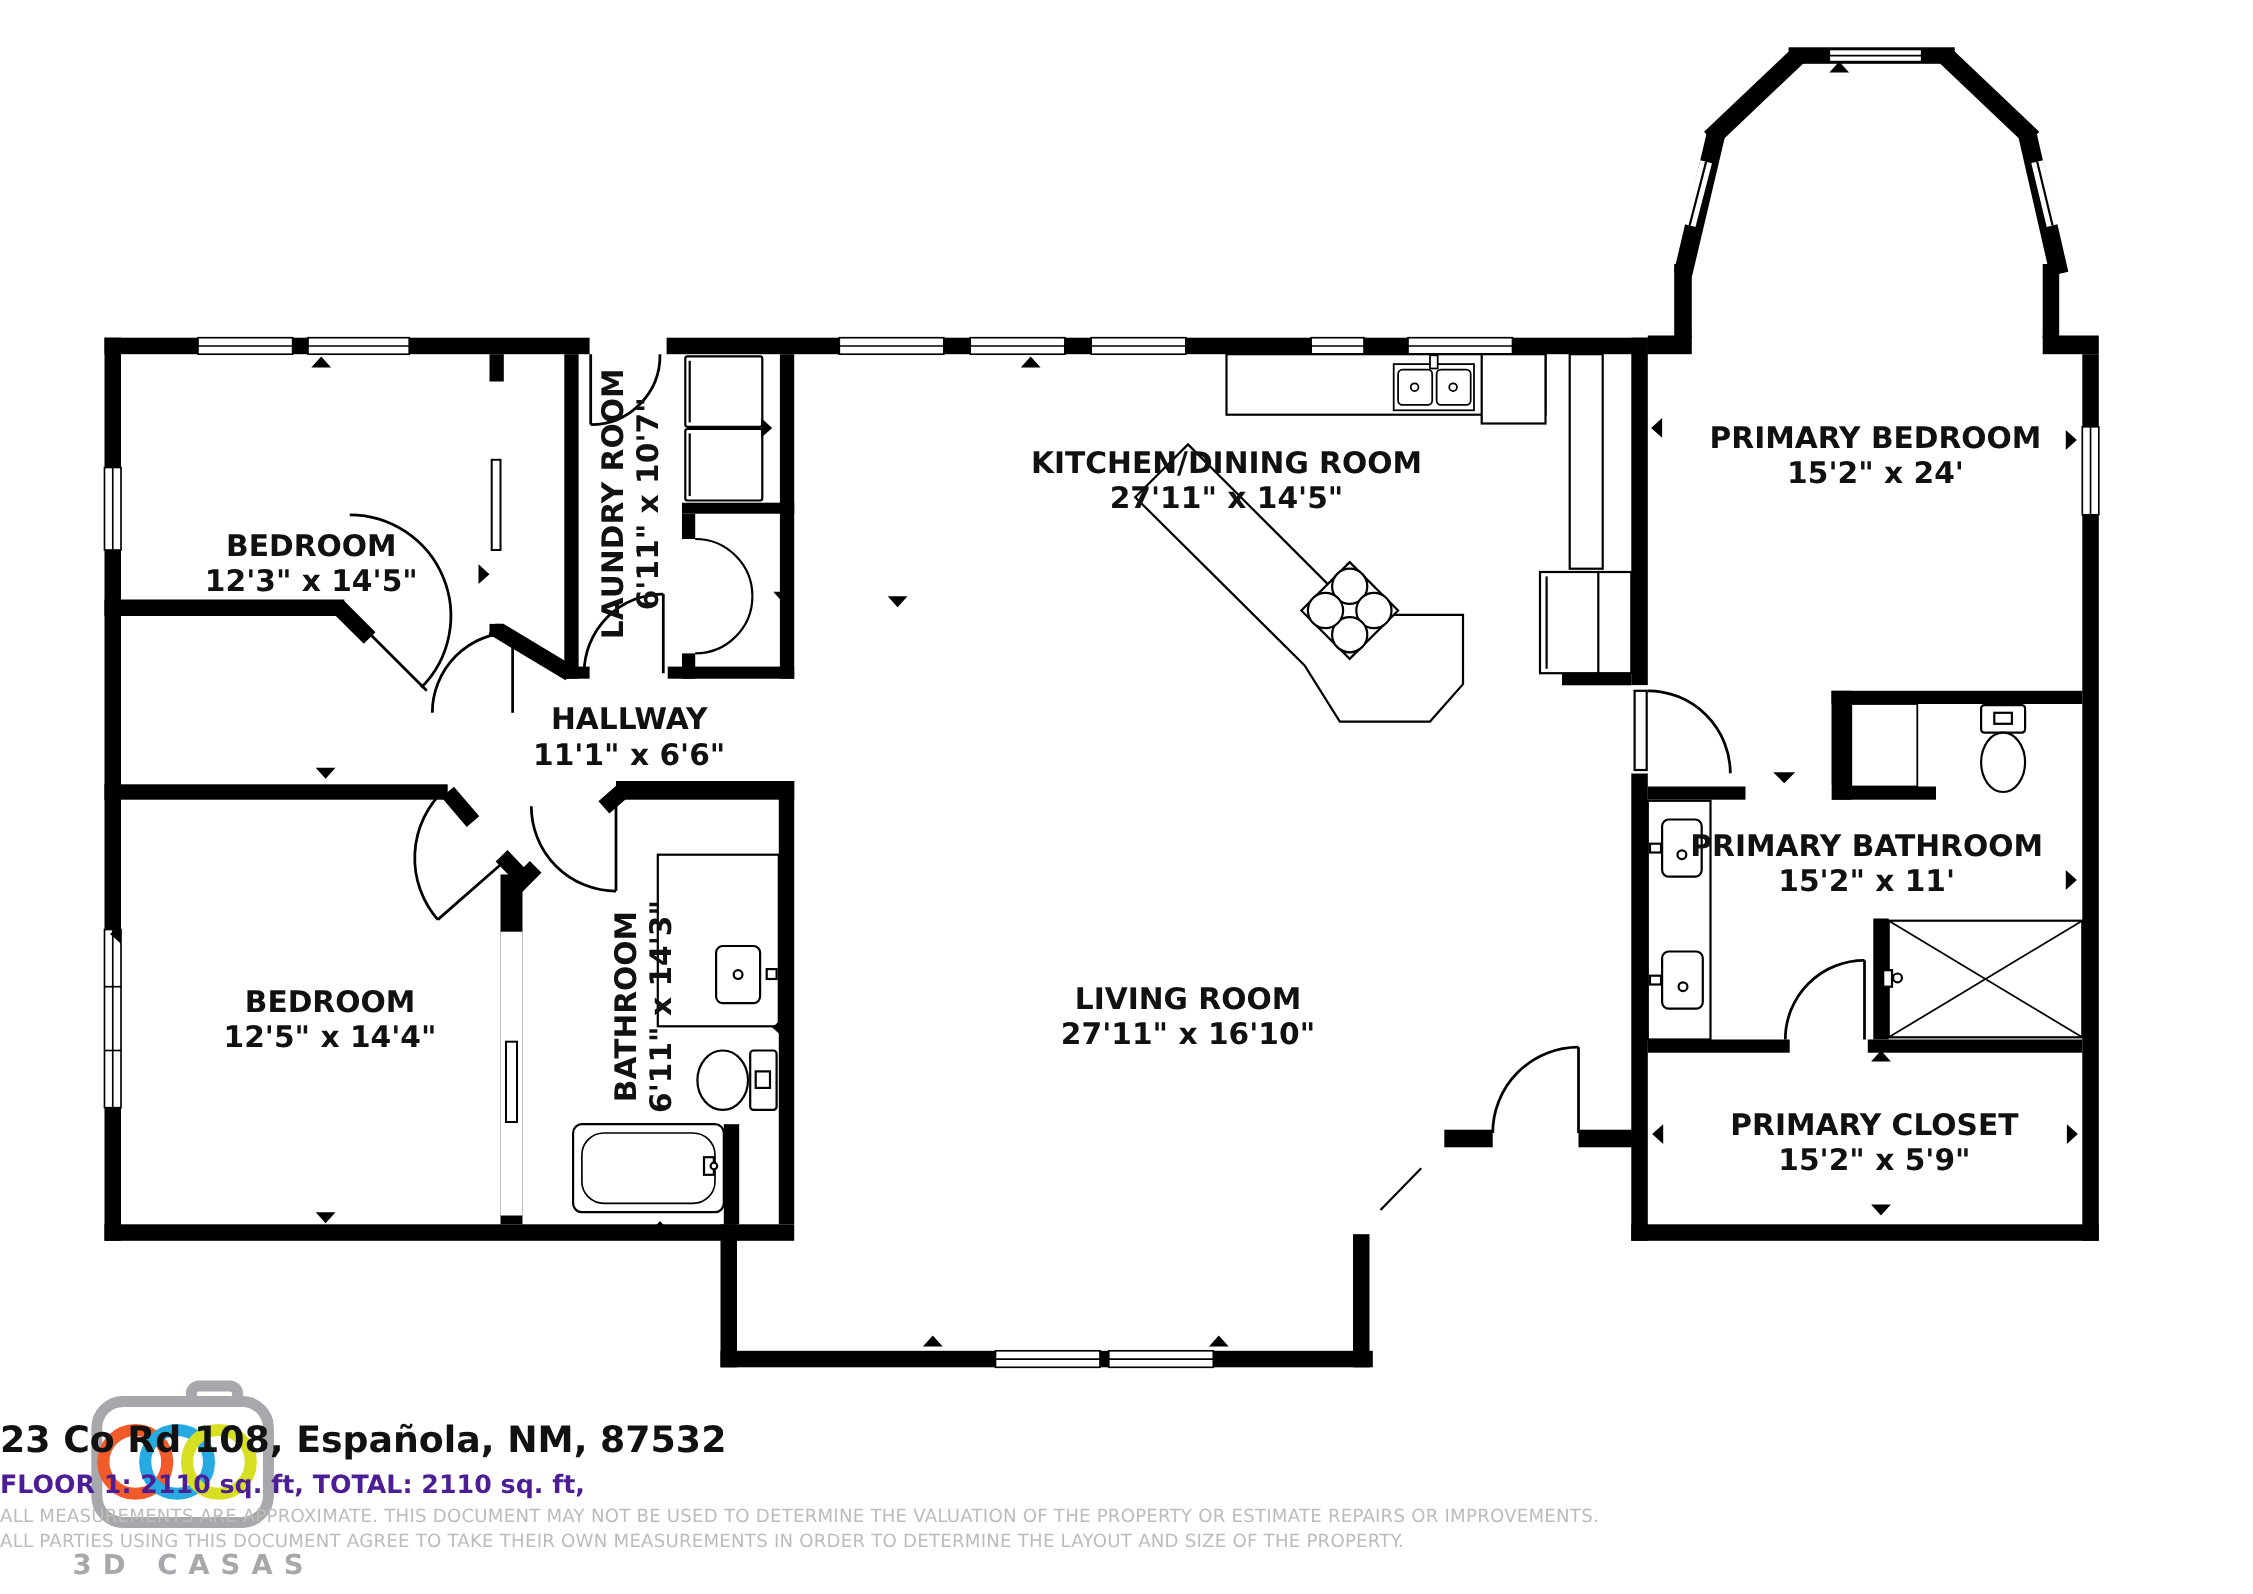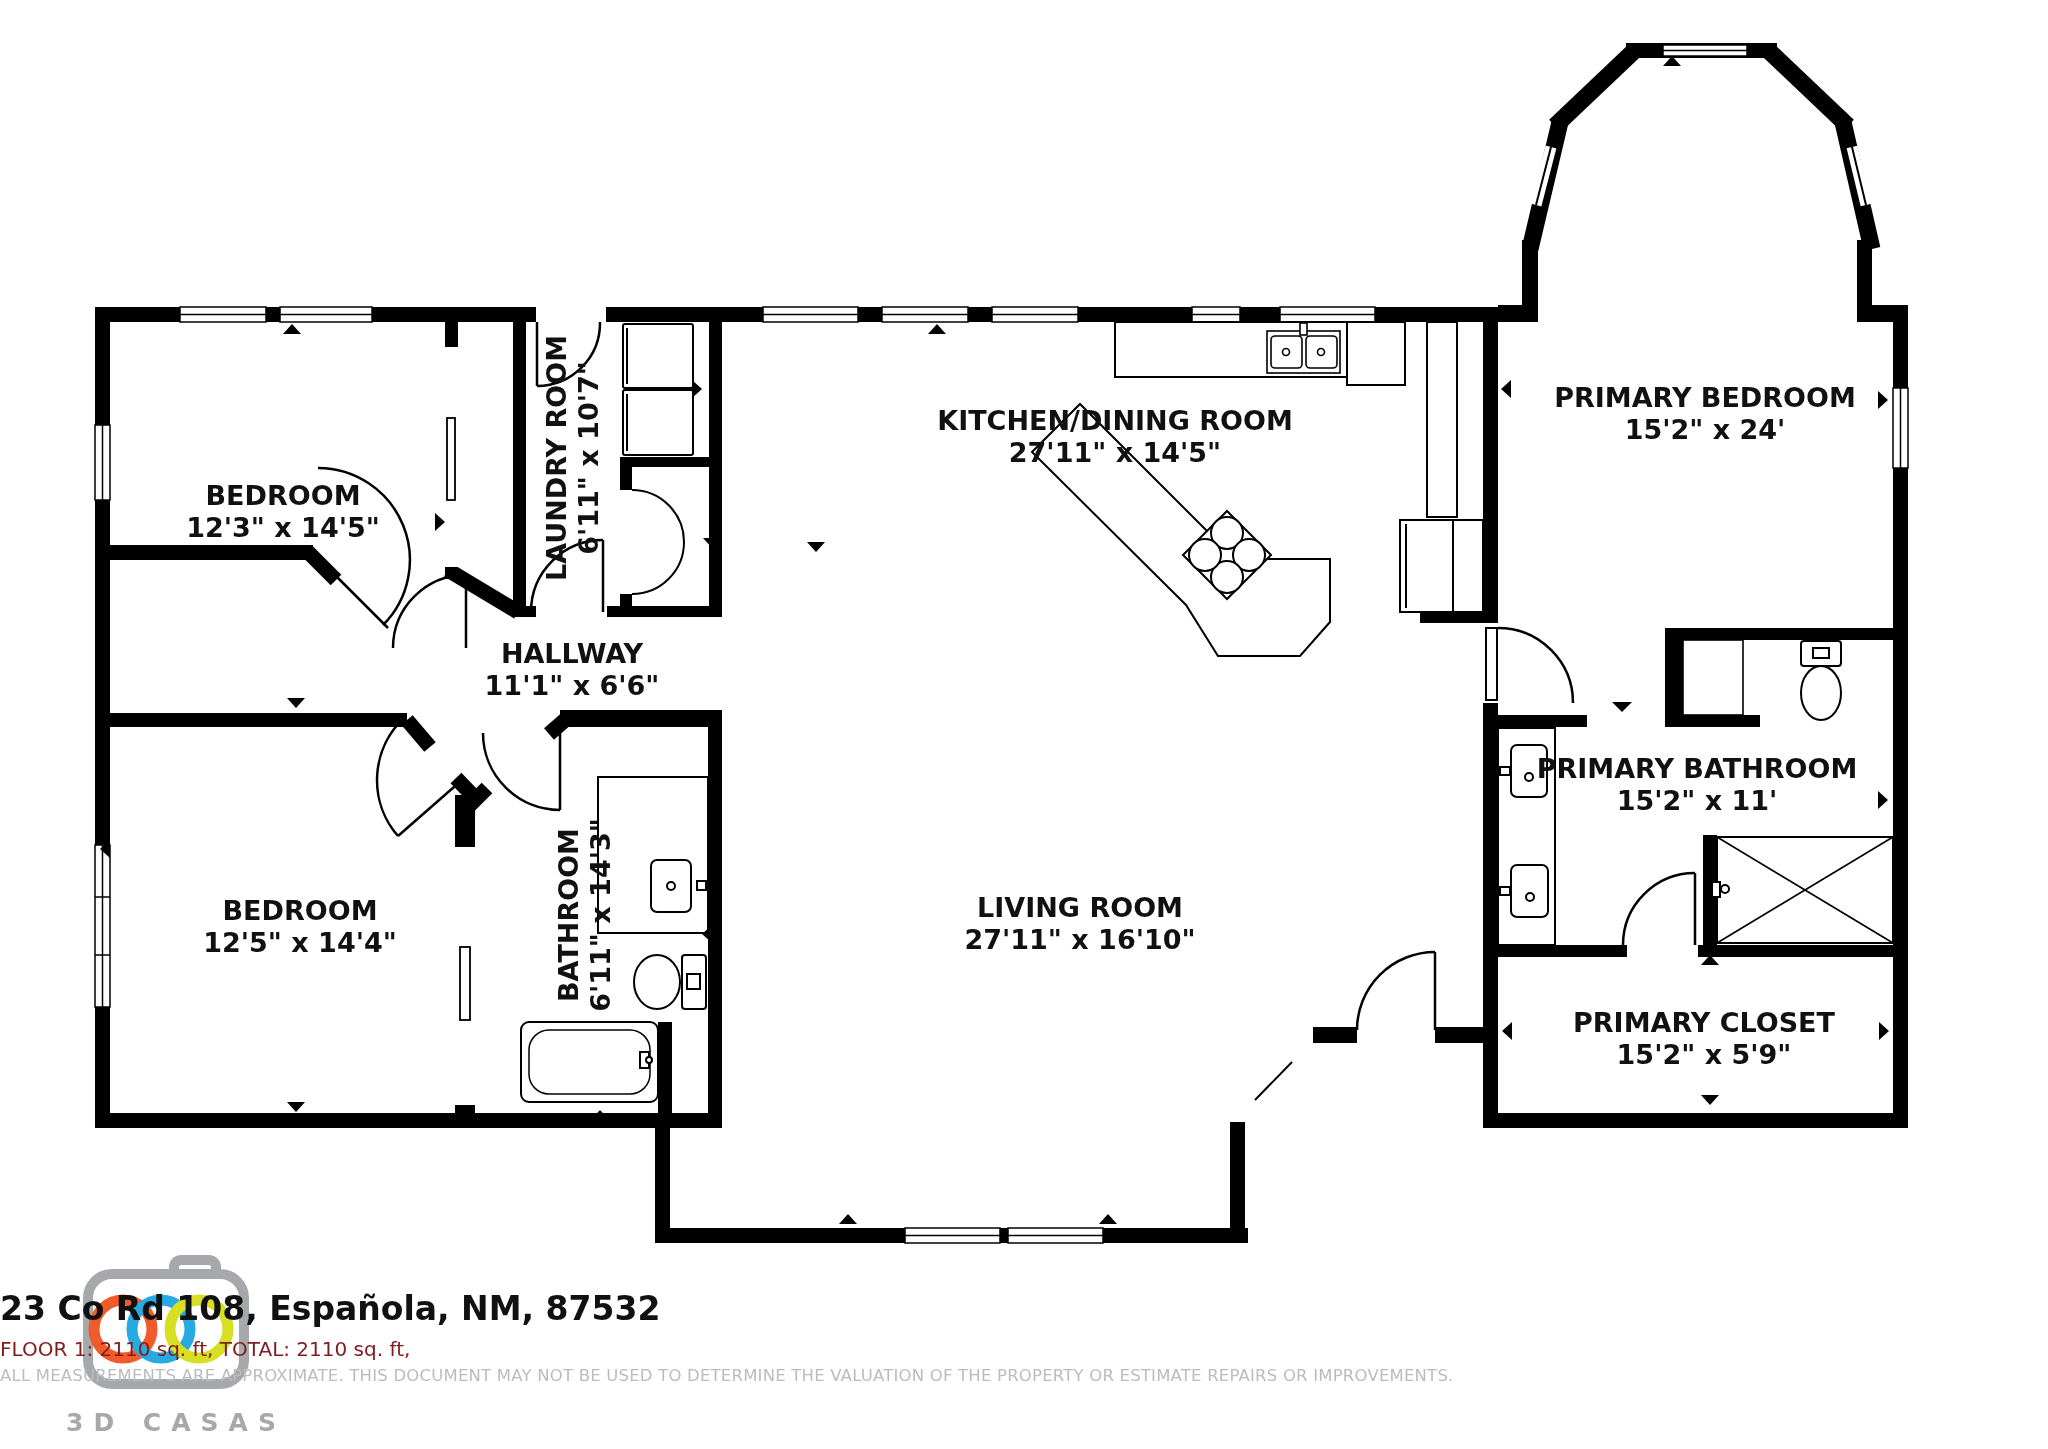--- a/index.html
+++ b/index.html
@@ -3,21 +3,21 @@
 <meta charset="utf-8">
 <style>
   html,body{margin:0;padding:0;background:#fff;}
   .page{position:relative;width:2048px;height:1449px;background:#fff;overflow:hidden;
         font-family:"DejaVu Sans", sans-serif;}
   .plan-svg{position:absolute;left:0;top:0;}
   .room-name,.room-dims{font-family:"DejaVu Sans", sans-serif;font-size:27px;font-weight:600;
         fill:#111;text-anchor:middle;}
   .footer{position:absolute;left:0;top:1292px;width:100%;text-align:left;line-height:1;}
   .address{font-size:33px;font-weight:700;color:#111;margin-bottom:14px;}
-  .floor-summary{font-size:20px;font-weight:400;color:#7f1d1d;margin-bottom:9px;}
+  .floor-summary{font-size:23px;font-weight:700;color:#4c1d95;margin-bottom:9px;}
   .liveable{font-size:21px;font-weight:600;color:#111;margin-bottom:12px;}
   .disc{font-size:16.5px;font-weight:500;color:#bcbcbc;margin-bottom:5px;letter-spacing:.2px;}
   .logo{position:absolute;left:66px;top:1248px;width:200px;text-align:center;}
   .logo-text{margin-top:4px;font-size:25px;font-weight:600;color:#A6A8AB;letter-spacing:10px;white-space:nowrap;}
 </style>
 </head>
 <body>
 
 <div class="page">
 
@@ -346,15 +346,16 @@
     <circle cx="95" cy="81" r="29" fill="none" stroke="#27AAE1" stroke-width="11"></circle>
     <circle cx="133" cy="81" r="29" fill="none" stroke="#D7DF23" stroke-width="11"></circle>
   </svg>
   <div class="logo-text">3D CASAS</div>
 </div>
 
 <div class="footer">
   <div class="address">23 Co Rd 108, Española, NM, 87532</div>
   <div class="floor-summary">FLOOR 1: 2110 sq. ft, TOTAL: 2110 sq. ft,</div>
   <div class="disc">ALL MEASUREMENTS ARE APPROXIMATE. THIS DOCUMENT MAY NOT BE USED TO DETERMINE THE VALUATION OF THE PROPERTY OR ESTIMATE REPAIRS OR IMPROVEMENTS.</div>
+  <div class="disc">ALL PARTIES USING THIS DOCUMENT AGREE TO TAKE THEIR OWN MEASUREMENTS IN ORDER TO DETERMINE THE LAYOUT AND SIZE OF THE PROPERTY.</div>
 </div>
 
 </div>
 
 </body></html>

